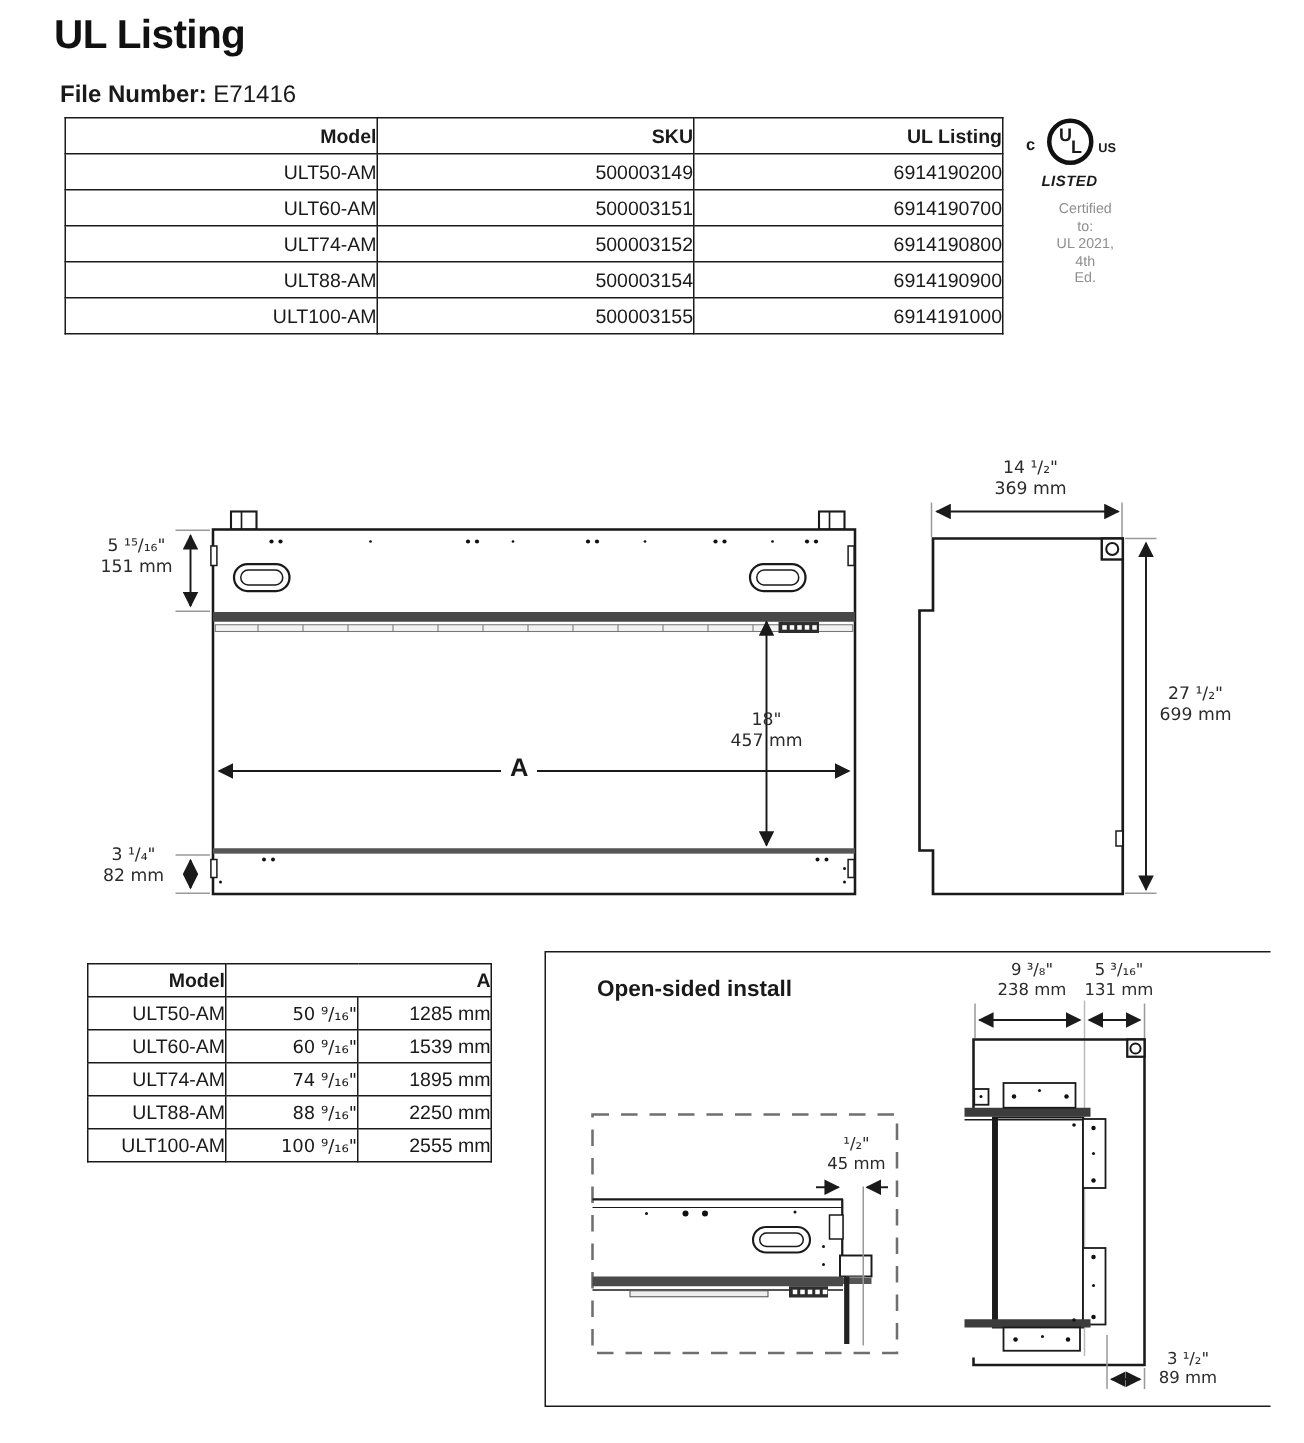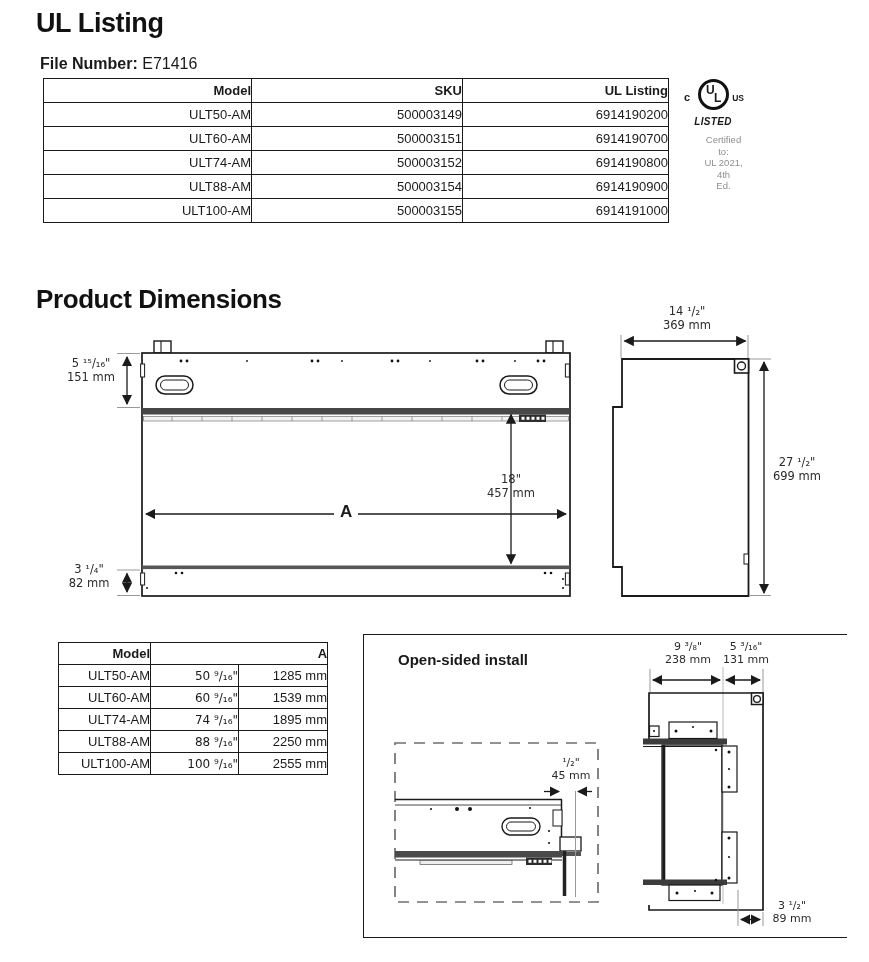--- a/index.html
+++ b/index.html
@@ -306,21 +306,20 @@
       <span id="ul-us">US</span>
     </div>
     <div id="ul-listed">LISTED</div>
     <div id="ul-cert">
       <div>Certified to:</div>
       <div>UL 2021, 4th</div>
       <div>Ed.</div>
     </div>
   </div>
 
-  <div class="h1" id="pd-title">Product Dimensions</div>
 
   <div class="dim" style="left:62px;top:357px;width:58px">
     <div>5 ¹⁵/₁₆"</div>
     <div>151 mm</div>
   </div>
   <div class="dim" style="left:60px;top:563px;width:58px">
     <div>3 ¹/₄"</div>
     <div>82 mm</div>
   </div>
   <div id="dimA">A</div>

